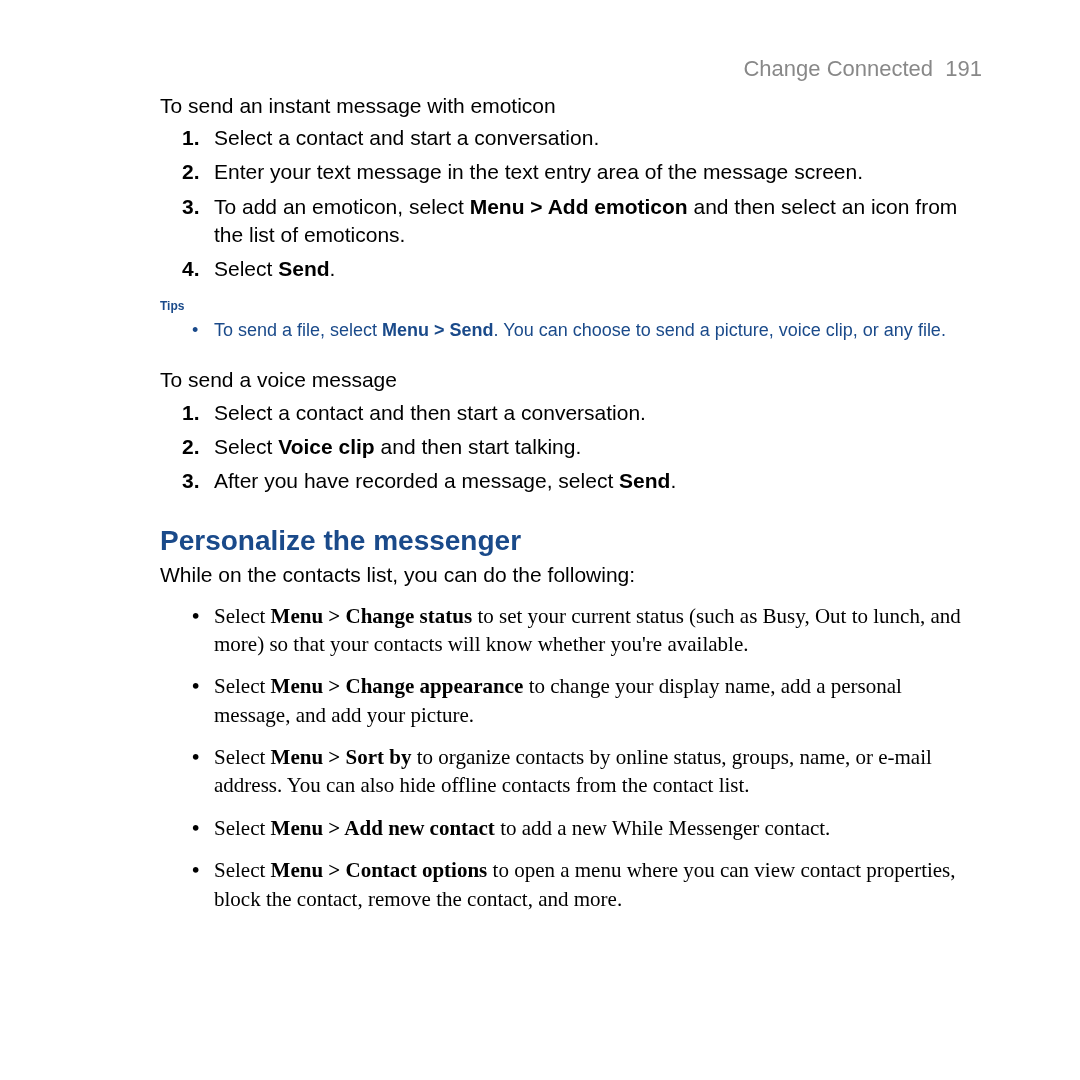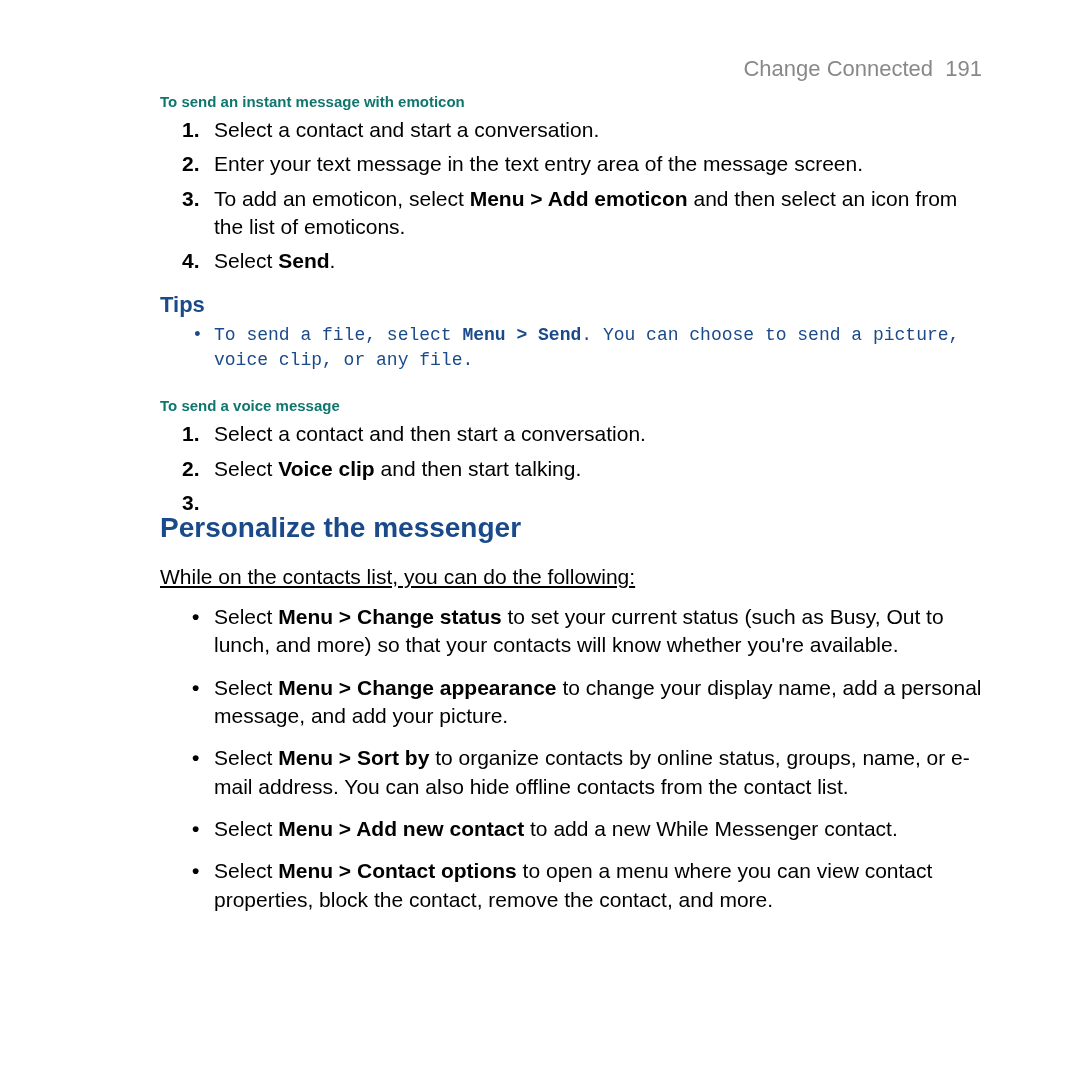--- a/index.html
+++ b/index.html
@@ -18,77 +18,76 @@
       line-height: 1.35;
     }
     .header {
       text-align: right;
       color: #888888;
       font-size: 22px;
       margin-bottom: 8px;
       font-weight: 400;
     }
     .subheading {
-      color: #0f766e;
-      font-weight: bold;
-      font-size: 15px;
+      color: #000000;
+      font-weight: normal;
+      font-size: 21px;
       margin-bottom: 4px;
     }
     .section-title {
       color: #1a4a8a;
       font-weight: bold;
       font-size: 28px;
       margin-top: 26px;
-      margin-bottom: 16px;
+      margin-bottom: 2px;
     }
     ol {
       list-style: none;
       padding-left: 54px;
     }
     ol li {
       position: relative;
       margin-bottom: 6px;
       padding-left: 0;
     }
     ol li .num {
       position: absolute;
       left: -32px;
       font-weight: bold;
     }
     .tips-label {
       color: #1a4a8a;
       font-weight: bold;
-      font-size: 22px;
+      font-size: 12px;
       margin-top: 14px;
       margin-bottom: 4px;
     }
     ul.tips {
       list-style: none;
       padding-left: 54px;
       font-size: 18px;
-      font-family: Liberation Mono, monospace;
     }
     ul.tips li {
       position: relative;
       margin-bottom: 6px;
       color: #1a4a8a;
     }
     ul.tips li::before {
       content: "•";
       position: absolute;
       left: -22px;
       color: #1a4a8a;
     }
     .body-intro {
       margin-bottom: 12px;
-      text-decoration: underline;
     }
     ul.body-bullets {
       list-style: none;
       padding-left: 54px;
+      font-family: Liberation Serif, serif;
     }
     ul.body-bullets li {
       position: relative;
       margin-bottom: 14px;
     }
     ul.body-bullets li::before {
       content: "•";
       position: absolute;
       left: -22px;
       font-weight: bold;
@@ -117,21 +116,21 @@
 
 <div class="tips-label">Tips</div>
 <ul class="tips">
   <li><span>To send a file, select </span><b>Menu &gt; Send</b><span>. You can choose to send a picture, voice clip, or any file.</span></li>
 </ul>
 
 <div class="subheading sub2">To send a voice message</div>
 <ol>
   <li><span class="num">1.</span><span>Select a contact and then start a conversation.</span></li>
   <li><span class="num">2.</span><span><span>Select </span><b>Voice clip</b><span> and then start talking.</span></span></li>
-  <li><span class="num">3.</span></li>
+  <li><span class="num">3.</span><span><span>After you have recorded a message, select </span><b>Send</b><span>.</span></span></li>
 </ol>
 
 <div class="section-title">Personalize the messenger</div>
 <div class="body-intro">While on the contacts list, you can do the following:</div>
 <ul class="body-bullets">
   <li><span>Select </span><b>Menu &gt; Change status</b><span> to set your current status (such as Busy, Out to lunch, and more) so that your contacts will know whether you're available.</span></li>
   <li><span>Select </span><b>Menu &gt; Change appearance</b><span> to change your display name, add a personal message, and add your picture.</span></li>
   <li><span>Select </span><b>Menu &gt; Sort by</b><span> to organize contacts by online status, groups, name, or e-mail address. You can also hide offline contacts from the contact list.</span></li>
   <li><span>Select </span><b>Menu &gt; Add new contact</b><span> to add a new While Messenger contact.</span></li>
   <li><span>Select </span><b>Menu &gt; Contact options</b><span> to open a menu where you can view contact properties, block the contact, remove the contact, and more.</span></li>

